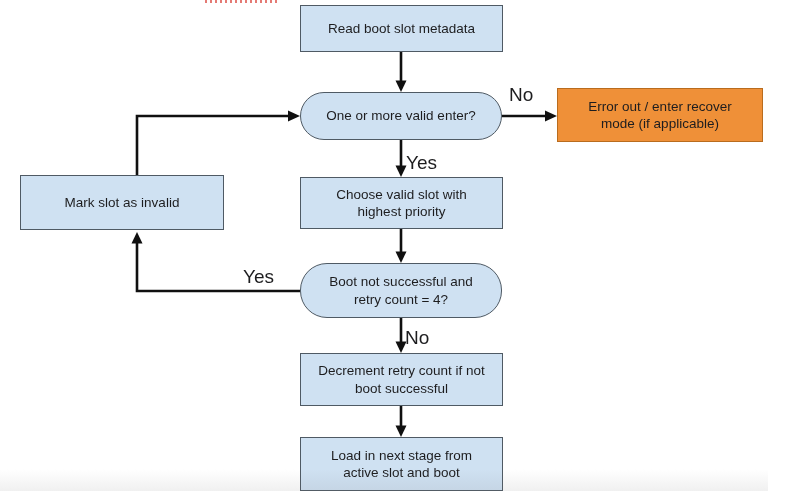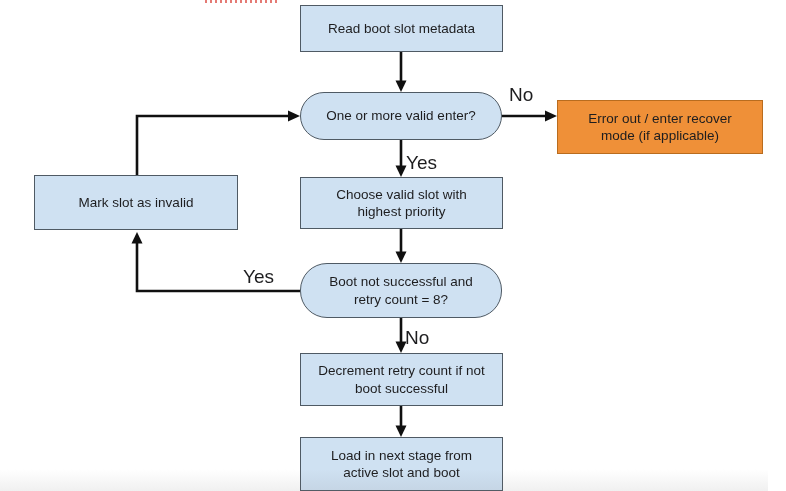--- a/index.html
+++ b/index.html
@@ -31,23 +31,23 @@
     opacity:0.85;
   }
   .bottom-fade {
     position:absolute; left:0; bottom:0; width:100%; height:22px;
     background:linear-gradient(180deg, rgba(110,110,110,0) 0%, rgba(110,110,110,0.10) 100%);
     pointer-events:none; z-index:10;
   }
   
   .n-read      { left:300px; top:5px;   width:203px; height:47px; }
   .n-valid     { left:300px; top:92px;  width:202px; height:48px; }
-  .n-error     { left:557px; top:100px;  width:206px; height:54px; }
+  .n-error     { left:557px; top:88px;  width:206px; height:54px; }
   .n-choose    { left:300px; top:177px; width:203px; height:52px; }
-  .n-mark      { left:34px;  top:175px; width:204px; height:55px; }
+  .n-mark      { left:20px;  top:175px; width:204px; height:55px; }
   .n-boot      { left:300px; top:263px; width:202px; height:55px; }
   .n-decrement { left:300px; top:353px; width:203px; height:53px; }
   .n-load      { left:300px; top:437px; width:203px; height:54px; }
   
   .l-no1  { left:509px; top:84px;  }
   .l-yes1 { left:406px; top:152px; }
   .l-yes2 { left:243px; top:266px; }
   .l-no2  { left:405px; top:327px; }
 </style>
 </head>
@@ -98,21 +98,21 @@
 
   <div class="node n-choose">
     <span>Choose valid slot with highest priority</span>
   </div>
 
   <div class="node n-mark">
     <span>Mark slot as invalid</span>
   </div>
 
   <div class="node stadium n-boot">
-    <span>Boot not successful and retry count = 8?</span>
+    <span>Boot not successful and retry count = 4?</span>
   </div>
 
   <div class="node n-decrement">
     <span>Decrement retry count if not boot successful</span>
   </div>
 
   <div class="node n-load">
     <span>Load in next stage from active slot and boot</span>
   </div>
 

